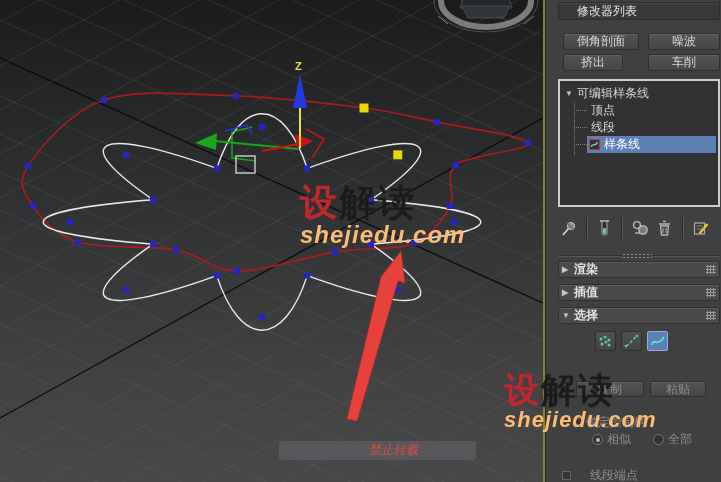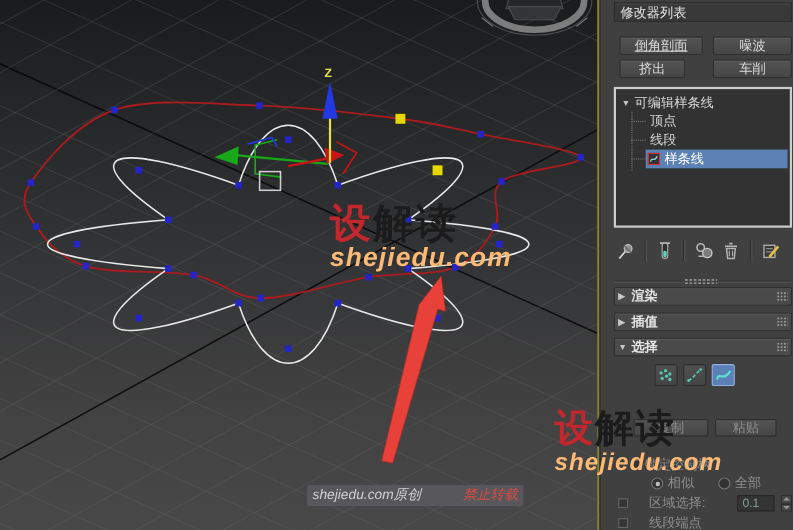--- a/index.html
+++ b/index.html
@@ -31,21 +31,21 @@
   .footer-note .origin{color:#d2d2d2;}
   .footer-note .warn{color:#dd4b45;margin-left:32px;}
 
   
   .panel{position:absolute;left:545px;top:0;width:176px;height:482px;background:#404040;
     border-left:1px solid #2a2a2a;color:#d8d8d8;font-size:12px;}
   .panel *{box-sizing:border-box;}
   .abs{position:absolute;display:flex;align-items:center;}
 
   .modlist{left:12px;top:2px;width:162px;height:18px;background:#383838;
-    border:1px solid #2c2c2c;box-shadow:inset 0 1px 0 #484848;color:#e6e6e6;padding-left:5px;}
+    border:1px solid #2c2c2c;box-shadow:inset 0 1px 0 #484848;color:#e6e6e6;padding-left:18px;}
   .btn{background:linear-gradient(180deg,#535353,#464646);border:1px solid #2f2f2f;
     box-shadow:inset 0 1px 0 #616161;border-radius:2px;color:#dcdcdc;height:17px;
     display:flex;align-items:center;justify-content:center;cursor:default;}
   .btn.disabled{color:#8d8d8d;}
 
   .stackbox{left:12px;top:79px;width:162px;height:128px;background:#323232;
     border:2px solid #cccccc;}
   .stack-row{position:absolute;left:0;height:17px;display:flex;align-items:center;color:#d6d6d6;}
   .tri{font-size:8px;color:#c4c4c4;margin-right:4px;}
   .tree-vline{position:absolute;left:14px;top:21px;height:53px;border-left:1px dotted #7e7e7e;}
@@ -206,31 +206,30 @@
 
   <div class="wm wm-center">
     <span class="brand"><span class="b-red">设</span><span class="b-dark">解读</span></span>
     <span class="domain">shejiedu.com</span>
   </div>
   <div class="wm wm-br">
     <span class="brand"><span class="b-red">设</span><span class="b-dark">解读</span></span>
     <span class="domain">shejiedu.com</span>
   </div>
   <div class="footer-note">
-    <span class="origin">shejiedu.com原创</span>
     <span class="warn">禁止转载</span>
   </div>
 
   <div class="panel">
 
     <div class="abs modlist">
       <span>修改器列表</span>
     </div>
 
-    <div class="abs btn" style="left:17px;top:33px;width:76px;text-decoration:underline;">
+    <div class="abs btn" style="left:17px;top:33px;width:76px;">
         <span>倒角剖面</span>
       </div>
     <div class="abs btn" style="left:102px;top:33px;width:72px;">
         <span>噪波</span>
       </div>
     <div class="abs btn" style="left:17px;top:54px;width:60px;">
         <span>挤出</span>
       </div>
     <div class="abs btn" style="left:102px;top:54px;width:72px;">
         <span>车削</span>
@@ -367,35 +366,20 @@
       <span class="dimtext">锁定控制柄</span>
     </div>
 
     <div class="abs" style="left:46px;top:431px;gap:4px;">
       <span class="radio on"></span>
       <span class="dimtext">相似</span>
       <span class="radio" style="margin-left:18px;"></span>
       <span class="dimtext">全部</span>
     </div>
 
-    <div class="abs" style="left:16px;top:449px;gap:5px;width:158px;">
-      <span class="cbx"></span>
-      <span class="dimtext" style="margin-left:14px;">区域选择:</span>
-      <span class="spinbox" style="margin-left:auto;">
-          <span>0.1</span>
-        </span>
-      <span class="spincol">
-        <span class="spin up">
-            <i></i>
-          </span>
-        <span class="spin dn">
-            <i></i>
-          </span>
-      </span>
-    </div>
 
     <div class="abs" style="left:16px;top:467px;gap:5px;">
       <span class="cbx"></span>
       <span class="dimtext" style="margin-left:14px;">线段端点</span>
     </div>
 
   </div>
 </div>
 
 </body></html>

